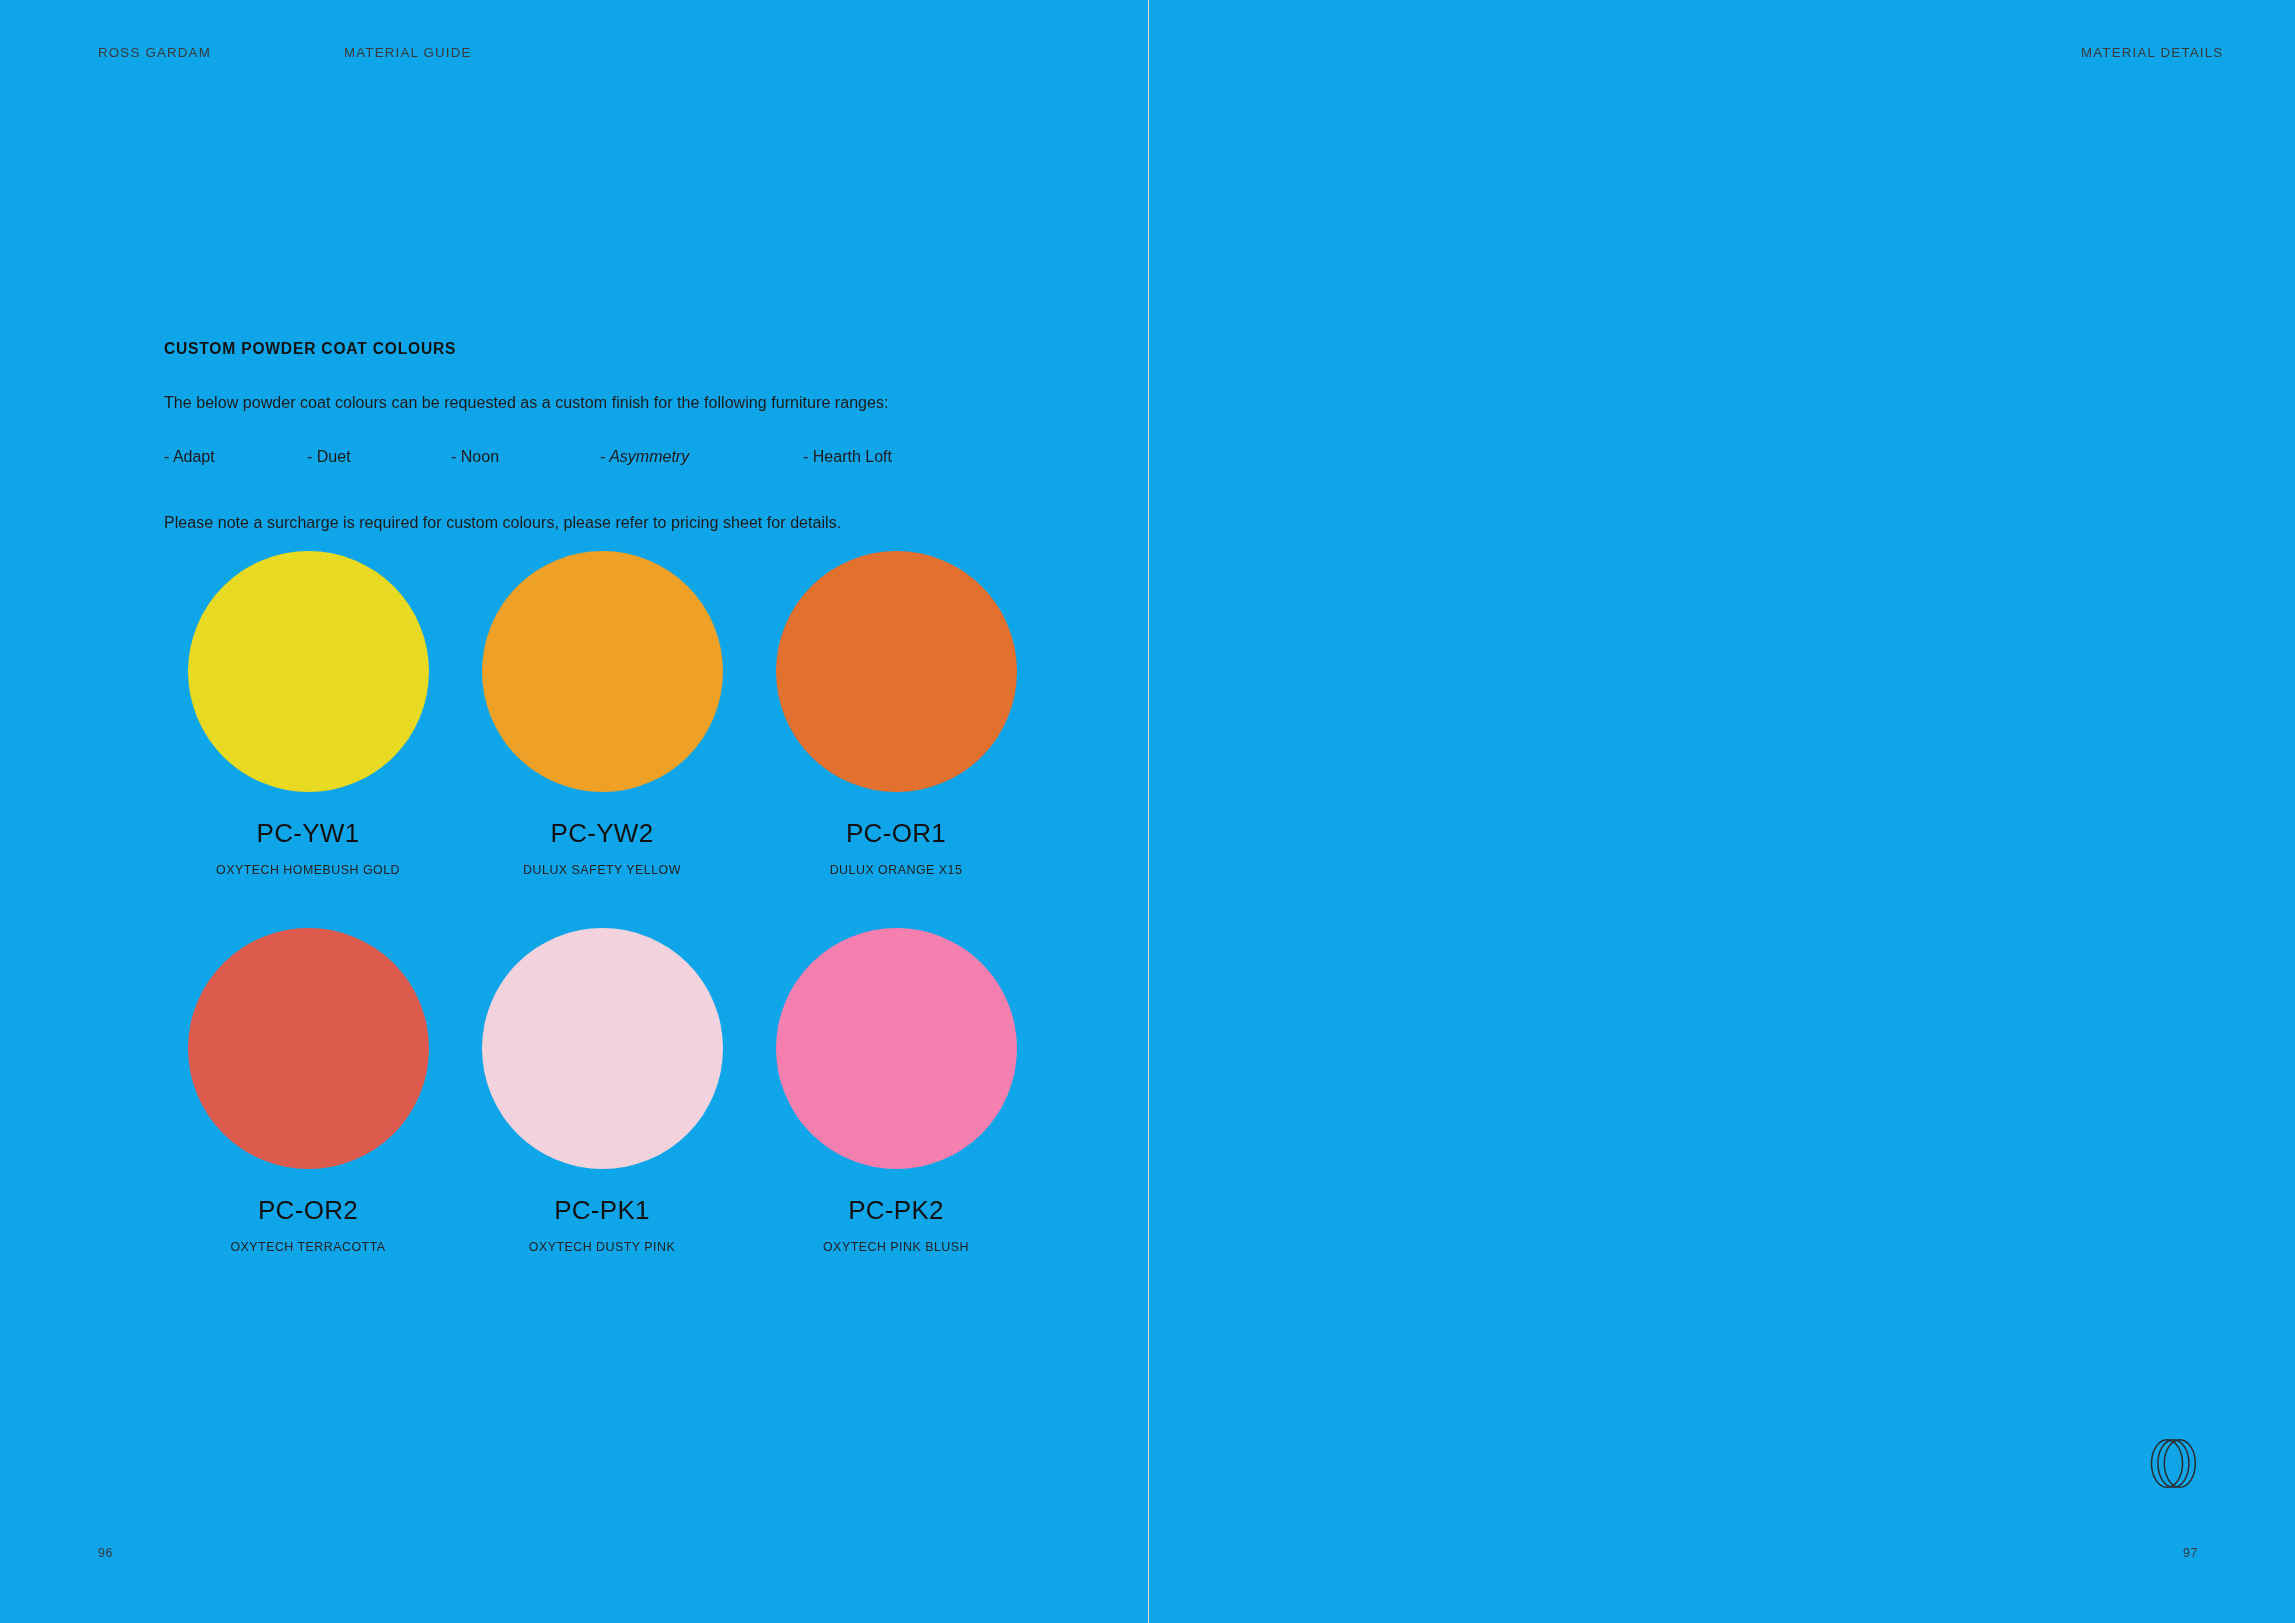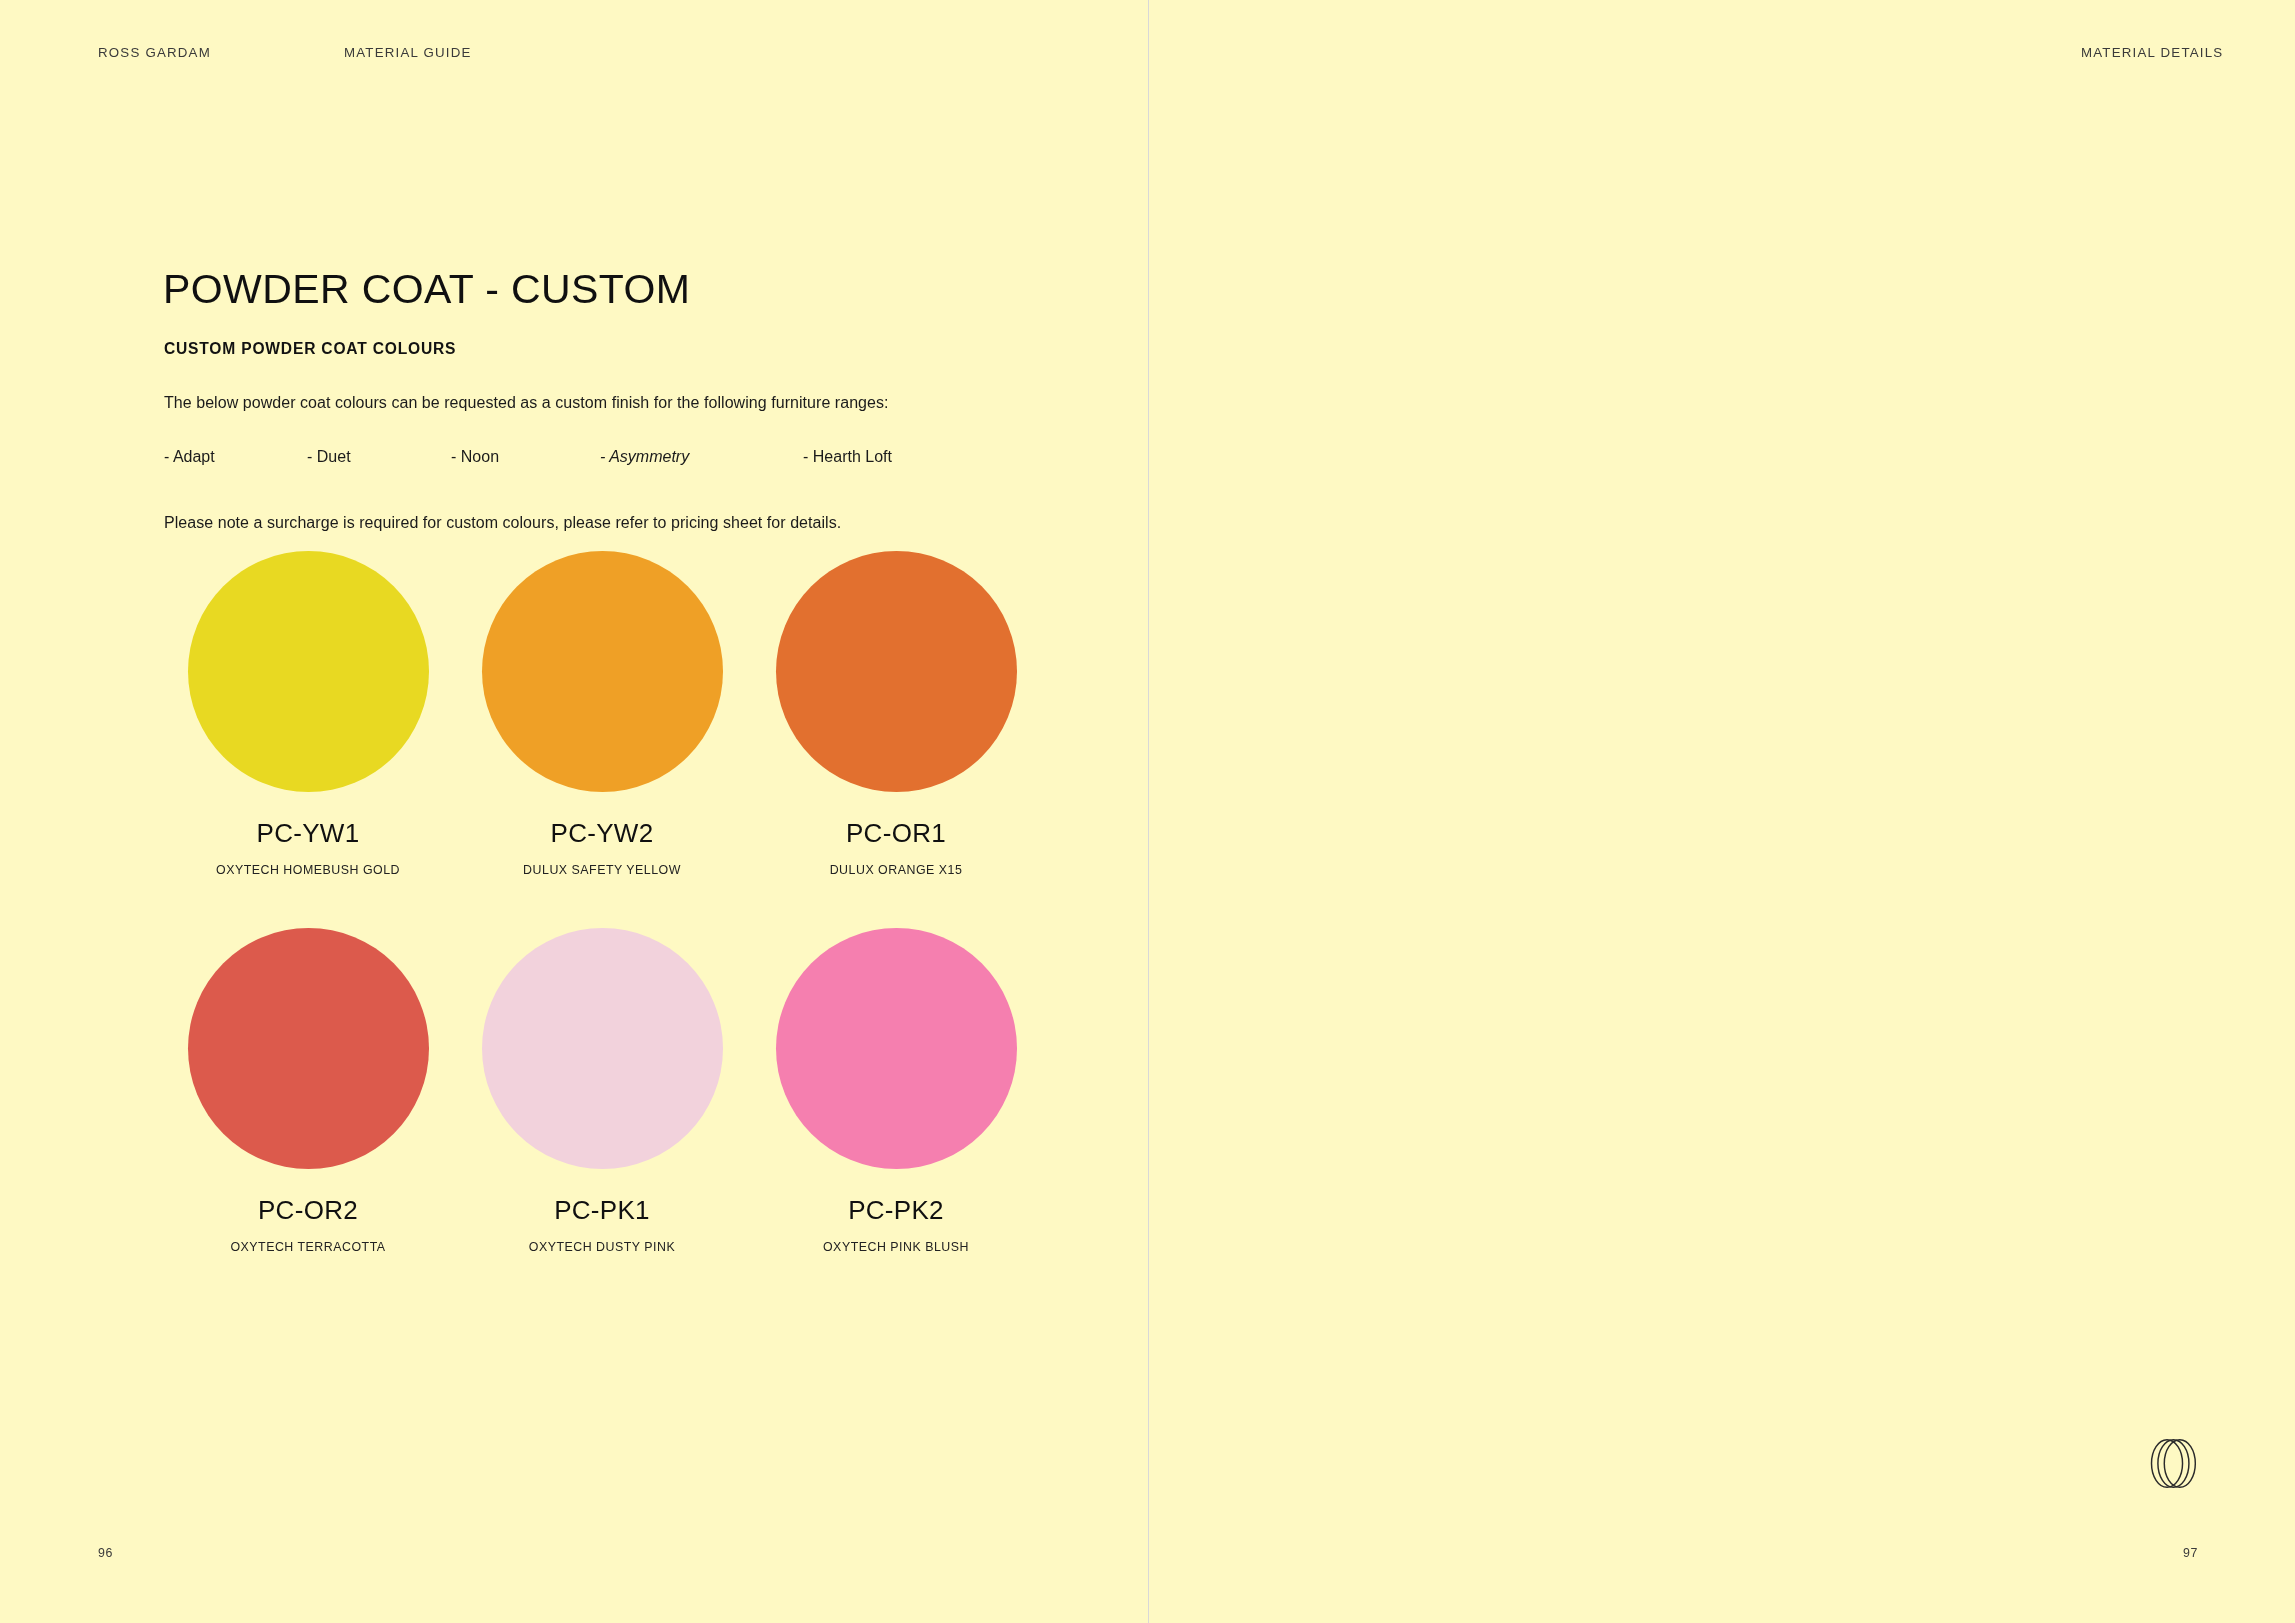--- a/index.html
+++ b/index.html
@@ -17,21 +17,21 @@
   }
   .spread {
     position: absolute;
     inset: 0;
     display: flex;
   }
   .page {
     position: relative;
     height: 100%;
     box-sizing: border-box;
-    background: #fef9c3;
+    background: #0ea5e9;
   }
   .page-left  { width: 1148px; }
   .page-right { width: 1148px; border-left: 0.9px solid #d8d8d8; }
 
   
   .runhead {
     position: absolute;
     top: 45px;
     font-size: 13.3px;
     letter-spacing: 1.2px;
@@ -161,21 +161,20 @@
 <body>
 
 <div class="spread">
 
   <div class="page page-left">
 
     <div class="runhead runhead-brand">ROSS GARDAM</div>
 
     <div class="runhead runhead-section">MATERIAL GUIDE</div>
 
-    <h1 class="title">POWDER COAT - CUSTOM</h1>
 
     <h2 class="subtitle">CUSTOM POWDER COAT COLOURS</h2>
 
     <p class="para para-intro">The below powder coat colours can be requested as a custom finish for the following furniture ranges:</p>
 
     <div class="ranges">
       <span>- Adapt</span>
       <span>- Duet</span>
       <span>- Noon</span>
       <span>- Asymmetry</span>

